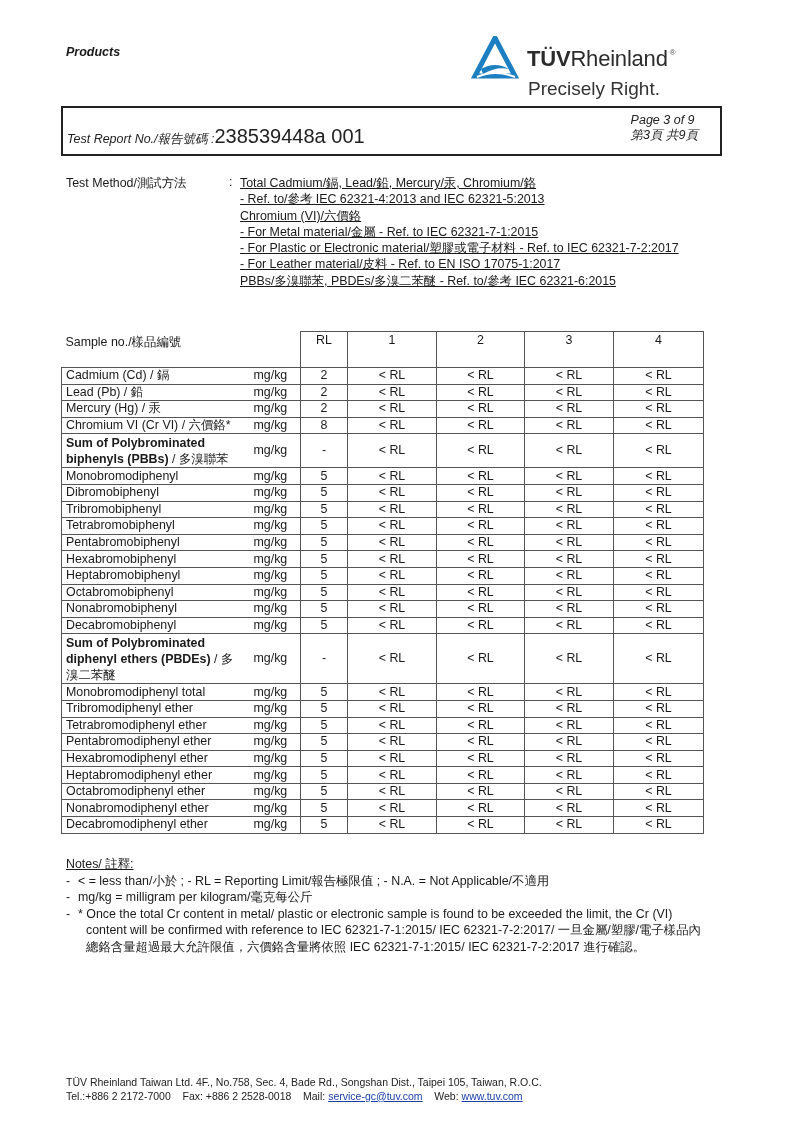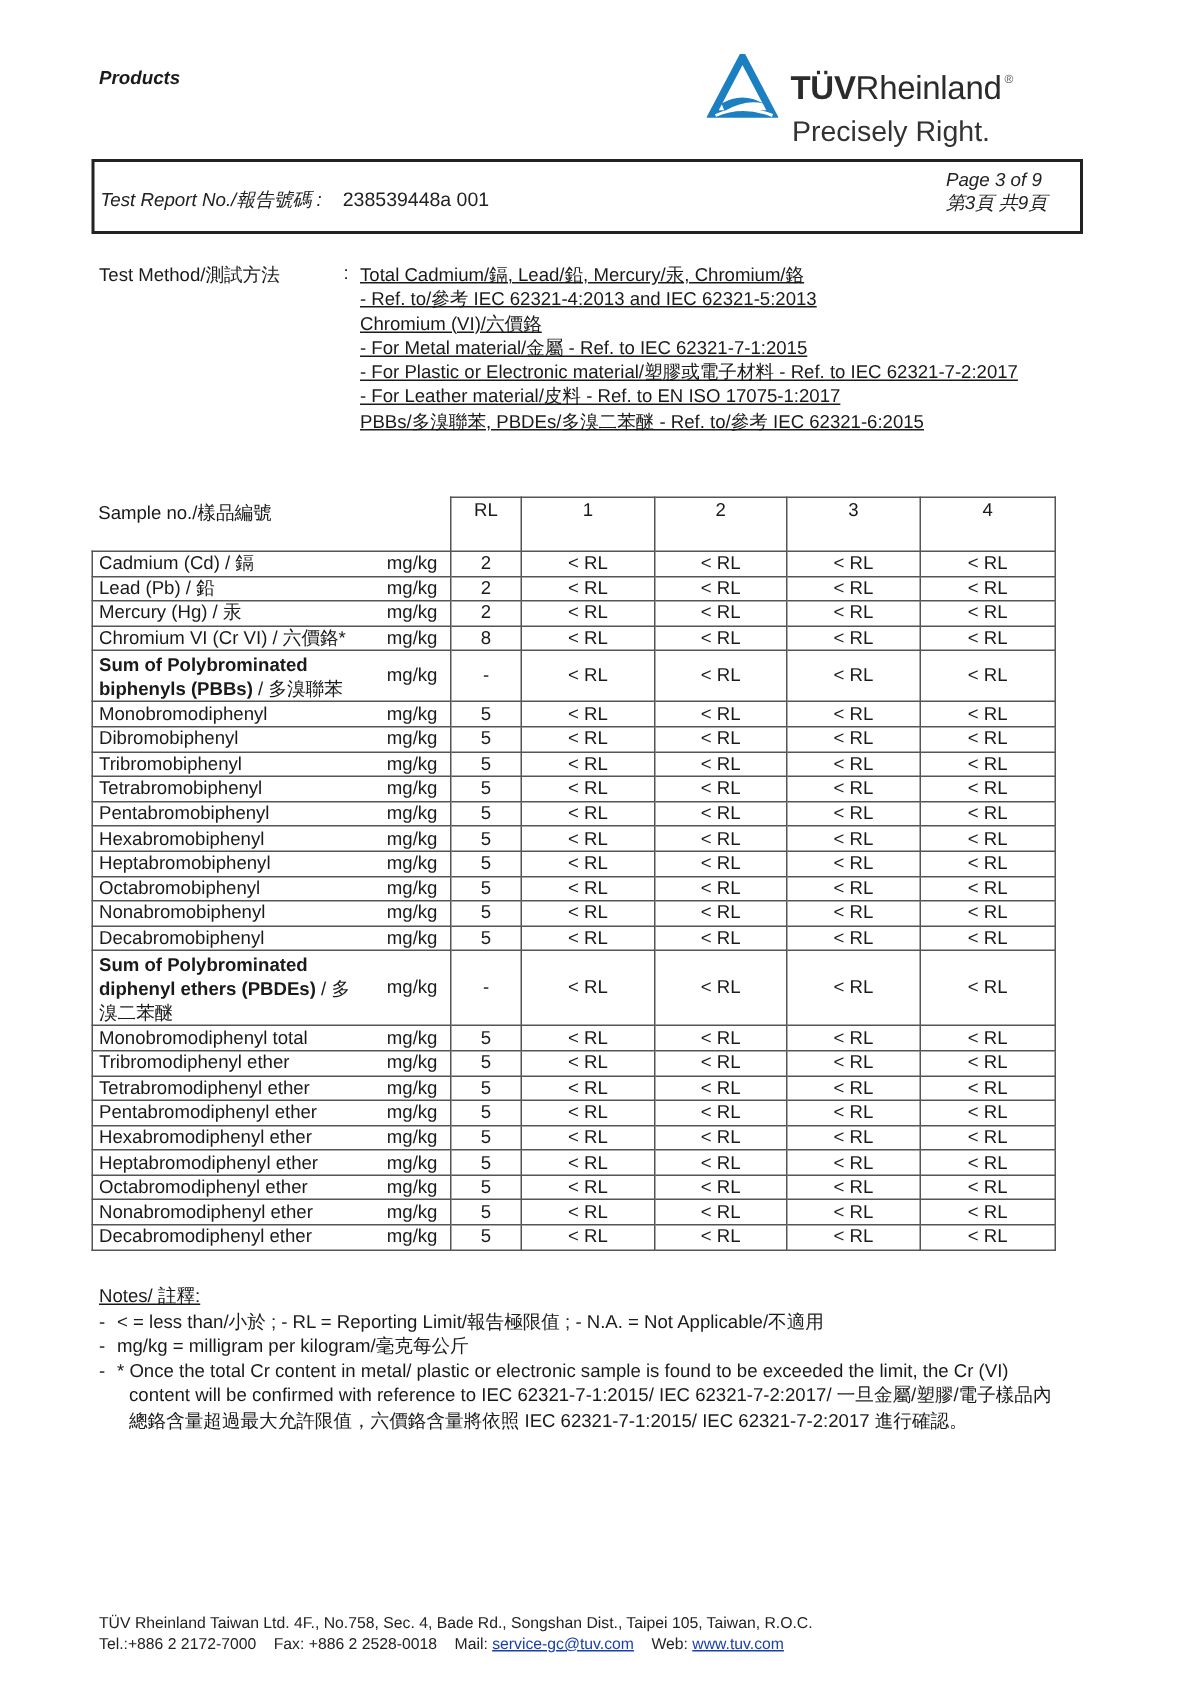--- a/index.html
+++ b/index.html
@@ -20,33 +20,33 @@
     .logo-word { position: absolute; left: 56px; top: 10px; font-size: 22px; color: #2b2b2b; letter-spacing: -0.2px; white-space: nowrap; }
     .logo-word b { font-weight: bold; }
     .logo-reg { font-size: 8px; vertical-align: top; position: relative; top: 2px; margin-left: 2px; color: #555; }
     .logo-tag { position: absolute; left: 57px; top: 42px; font-size: 19px; color: #333; white-space: nowrap; }
 
     .report-box {
       left: 61px; top: 106px; width: 661px; height: 50px;
       border: 2px solid #222;
     }
     .report-label { position: absolute; left: 4px; top: 17px; font-style: italic; font-size: 12.5px; color: #222; white-space: nowrap; }
-    .report-no { font-style: normal; font-size: 13px; margin-left: 14px; }
+    .report-no { font-style: normal; font-size: 20px; margin-left: 0; }
     .page-info { position: absolute; right: 22px; top: 5px; text-align: left; font-style: italic; font-size: 12.5px; line-height: 15px; color: #222; }
 
     
     .tm-label { left: 66px; top: 175px; font-size: 12.4px; }
     .tm-colon { left: 229px; top: 175px; font-size: 12.4px; }
     .tm-lines { left: 240px; top: 175px; font-size: 12.4px; line-height: 16.3px; white-space: nowrap; text-decoration: underline; }
 
     
     .results { left: 61px; top: 331px; width: 642px; border-collapse: collapse; table-layout: fixed; font-size: 12.4px; }
     .results td { border: 1px solid #555; padding: 0 4px; height: 16.6px; line-height: 15px; white-space: nowrap; }
     .results td.c { text-align: center; }
-    .results td.u { text-align: center; border-left: none; padding-right: 4px; }
+    .results td.u { text-align: left; border-left: none; padding-right: 4px; }
     .results td.name { border-right: none; }
     .results tr.head td { height: 36px; vertical-align: top; padding-top: 1px; }
     .results tr.head td.samp { border: none; padding-top: 3px; padding-left: 4px; }
     .results tr.head td.samp-u { border: none; }
     .results tr.sum2 td { height: 34px; }
     .results tr.sum3 td { height: 50px; }
     .results td.bold-name { white-space: normal; line-height: 16px; }
     .bold { font-weight: bold; }
 
     

